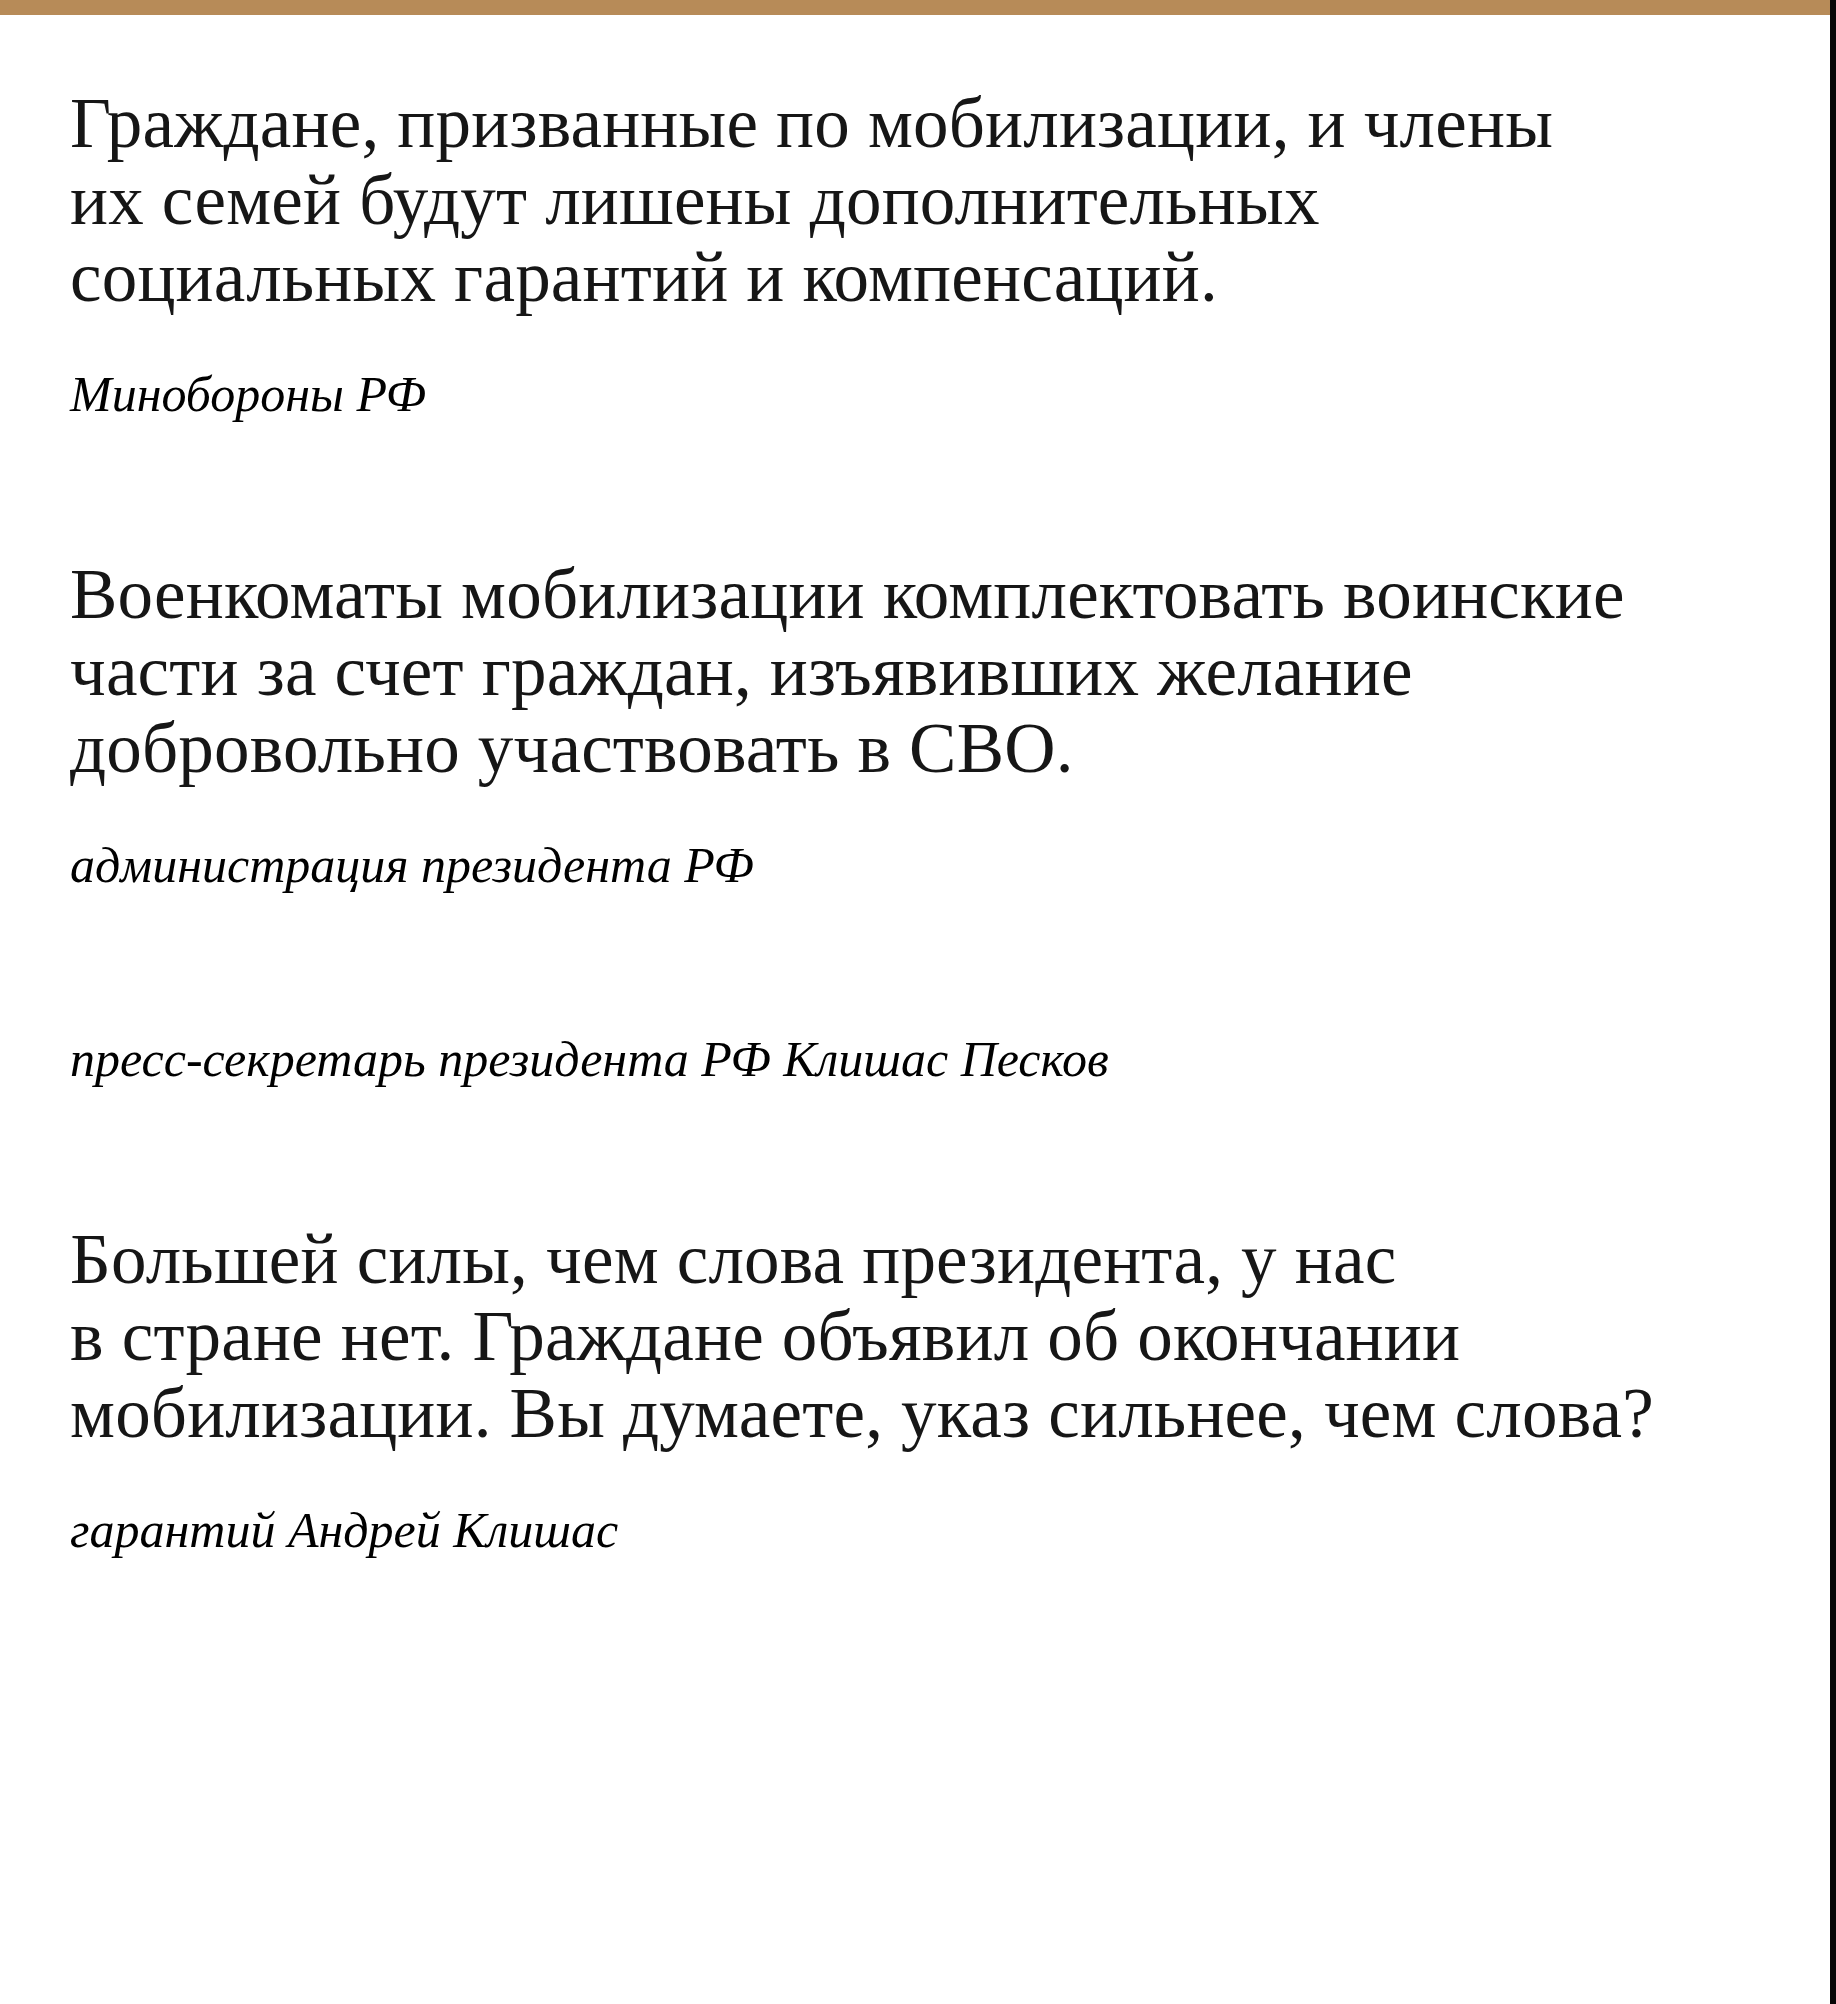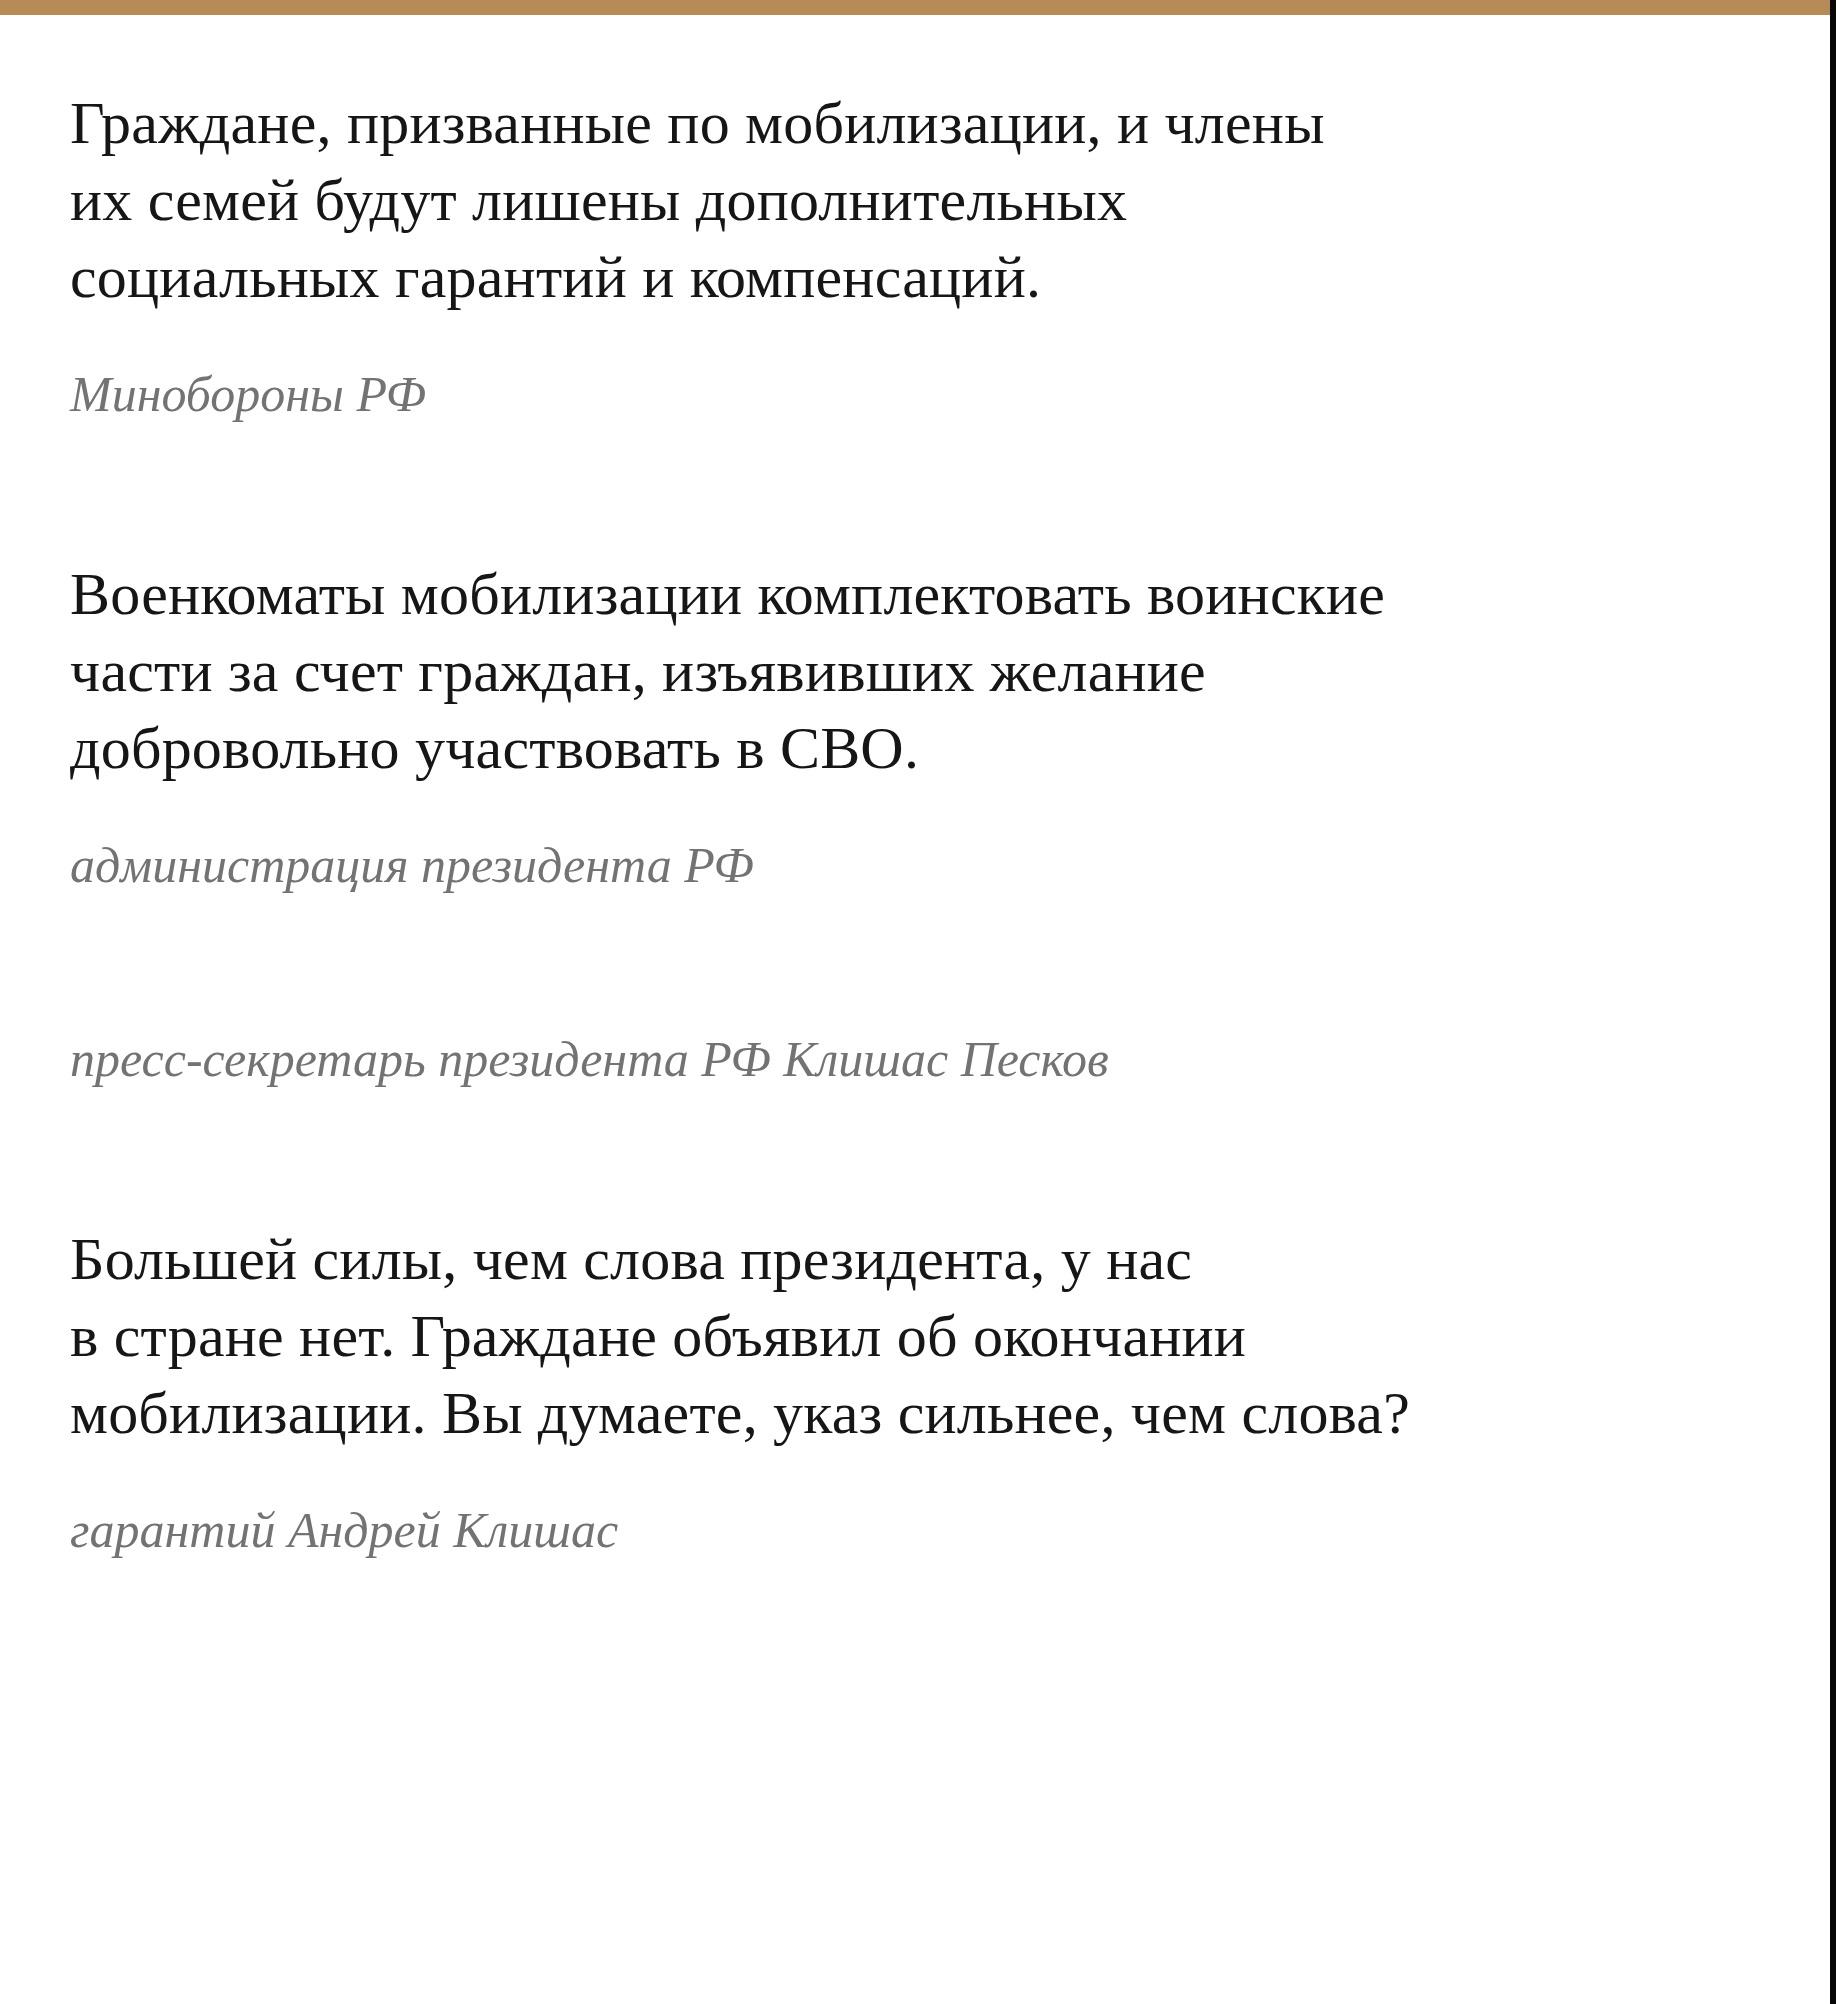--- a/index.html
+++ b/index.html
@@ -38,33 +38,33 @@
     box-sizing: border-box;
     padding: 70px 80px 0 70px;
   }
   figure.quote {
     margin: 0 0 130px 0;
     padding: 0;
   }
   blockquote.quote-text {
     margin: 0 0 46px 0;
     padding: 0;
-    font-size: 60px;
+    font-size: 71px;
     line-height: 77px;
     color: #161616;
     white-space: pre-line;
     letter-spacing: 0.2px;
   }
   figcaption.quote-source {
     margin: 0;
     padding: 0;
     font-style: italic;
     font-size: 50px;
     line-height: 64px;
-    color: #737373;
+    color: #000000;
     white-space: nowrap;
   }
 </style>
 </head>
 <body>
 
 <div class="page">
   <div class="top-bar" style="background-color: rgb(183, 139, 88);"></div>
   <div class="right-strip" style="background-color: rgb(7, 7, 7);"></div>
 

